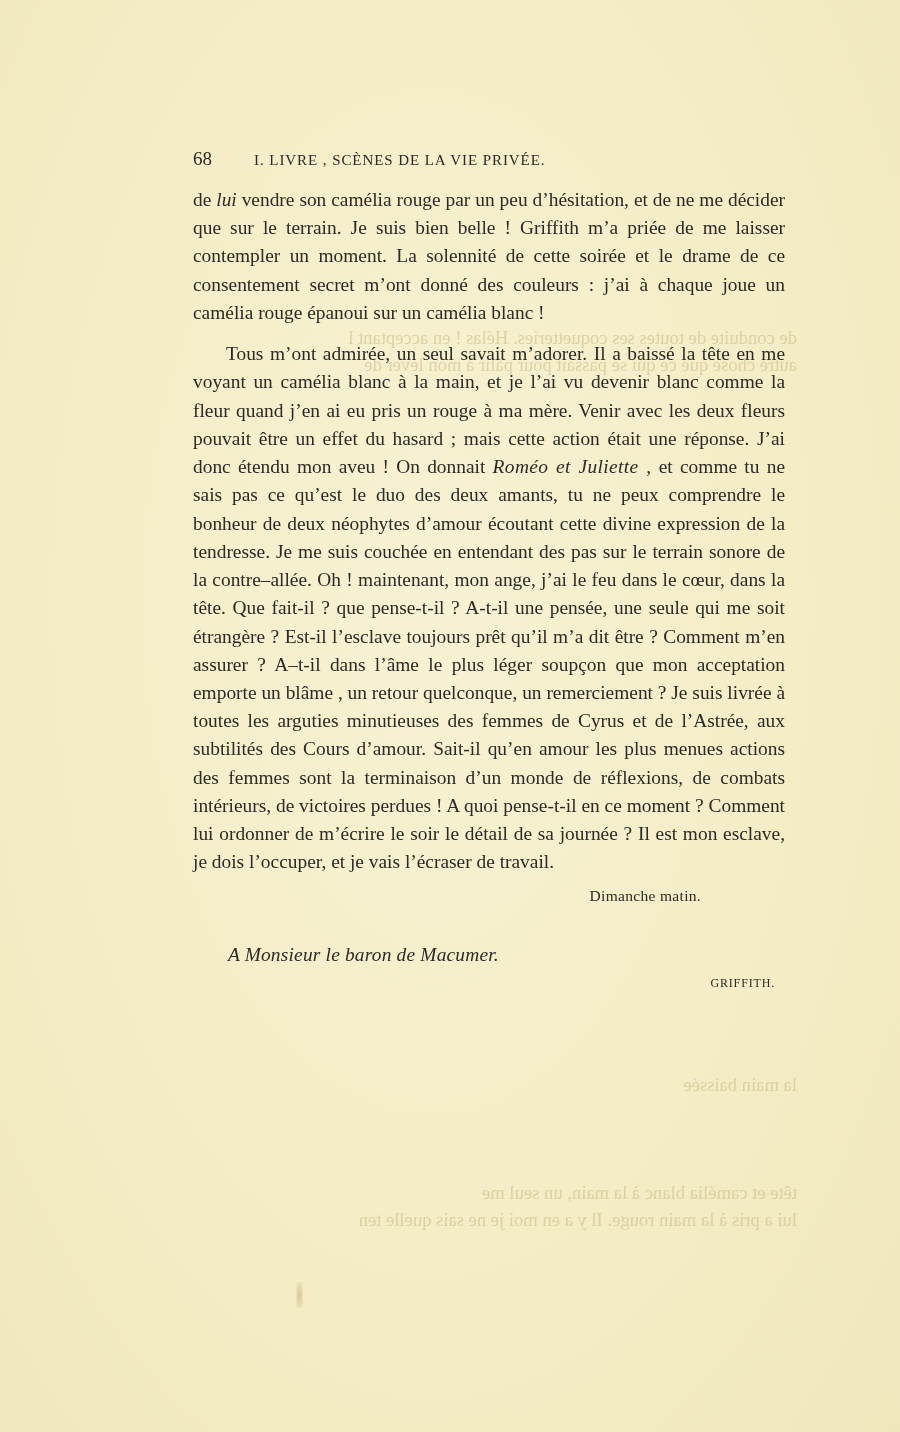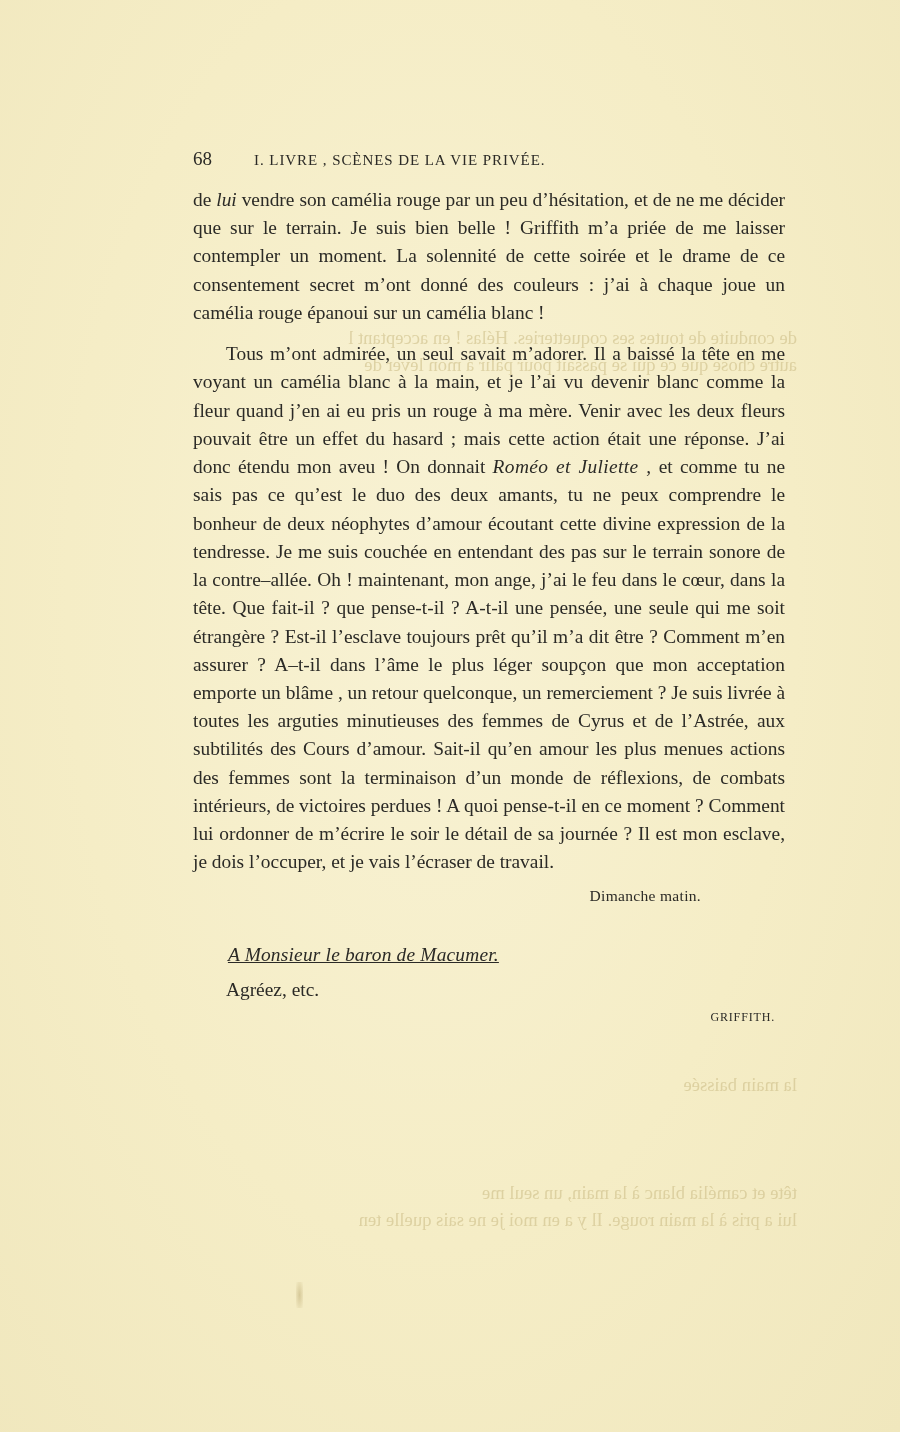--- a/index.html
+++ b/index.html
@@ -86,21 +86,20 @@
   .timestamp.ts-sunday {
     padding-right: 84px;
   }
 
   .salutation {
     font-style: italic;
     font-size: 19.4px;
     margin: 22px 0 10px 0;
     text-indent: 1.8em;
     letter-spacing: 0.01em;
-    text-decoration: underline;
   }
 
   .signature {
     text-align: right;
     font-variant: small-caps;
     letter-spacing: 0.07em;
     font-size: 12px;
     margin-top: 6px;
     padding-right: 10px;
   }
@@ -172,18 +171,17 @@
     <p class="body indent"><span>Tous m’ont admirée, un seul savait m’adorer. Il a baissé la tête en me voyant un camélia blanc à la main, et je l’ai vu devenir blanc comme la fleur quand j’en ai eu pris un rouge à ma mère. Venir avec les deux fleurs pouvait être un effet du hasard ; mais cette action était une réponse. J’ai donc étendu mon aveu ! On donnait </span><span class="spaced-italic">Roméo et Juliette ,</span><span> et comme tu ne sais pas ce qu’est le duo des deux amants, tu ne peux comprendre le bonheur de deux néophytes d’amour écoutant cette divine expression de la tendresse. Je me suis couchée en entendant des pas sur le terrain sonore de la contre–allée. Oh ! maintenant, mon ange, j’ai le feu dans le cœur, dans la tête. Que fait-il ? que pense-t-il ? A-t-il une pensée, une seule qui me soit étrangère ? Est-il l’esclave toujours prêt qu’il m’a dit être ? Comment m’en assurer ? A–t-il dans l’âme le plus léger soupçon que mon acceptation emporte un blâme , un retour quelconque, un remerciement ? Je suis livrée à toutes les arguties minutieuses des femmes de Cyrus et de l’Astrée, aux subtilités des Cours d’amour. Sait-il qu’en amour les plus menues actions des femmes sont la terminaison d’un monde de réflexions, de combats intérieurs, de victoires perdues ! A quoi pense-t-il en ce moment ? Comment lui ordonner de m’écrire le soir le détail de sa journée ? Il est mon esclave, je dois l’occuper, et je vais l’écraser de travail.</span></p>
 
     <div class="timestamp ts-sunday">Dimanche matin.</div>
 
     <div class="gap-sm"></div>
 
 
     <div class="salutation">A Monsieur le baron de Macumer.</div>
 
 
-    <p class="body indent">Agréez, etc.</p>
 
     <div class="signature"><span class="cap">G</span><span>RIFFITH.</span></div>
 
   </div>
 </div>
 
 </body></html>

